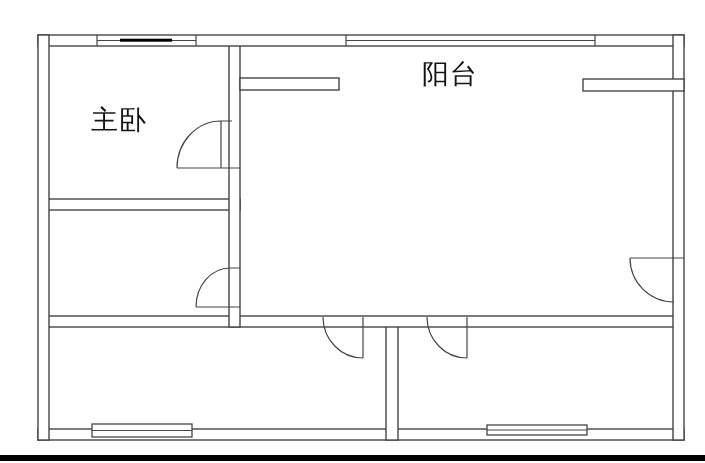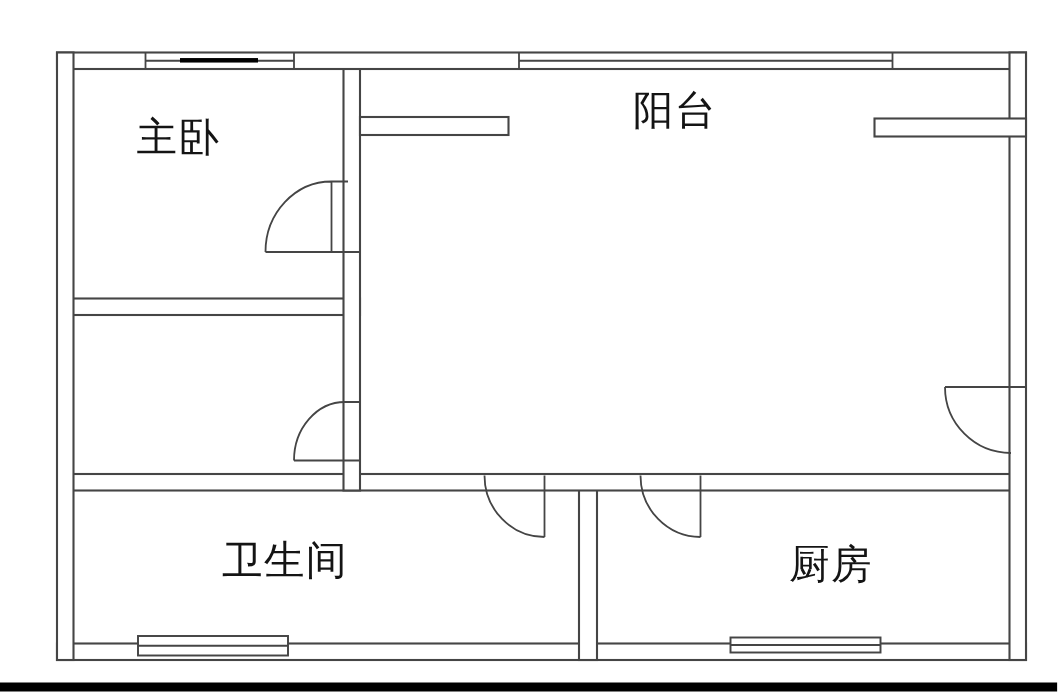--- a/index.html
+++ b/index.html
@@ -82,19 +82,17 @@
       <path class="door" d="M363,317 V358 M323,317 A40,41 0 0 0 363,358"></path>
     </g>
     <g>
       <path class="door" d="M467,317 V358 M427,317 A40,41 0 0 0 467,358"></path>
     </g>
     <g>
       <path class="door" d="M630,258 H684 M630,258 A44,44 0 0 0 674,302"></path>
     </g>
   </svg>
 
-  <div class="room-label" style="left:119px;top:92px">主卧</div>
+  <div class="room-label" style="left:119px;top:120px">主卧</div>
   <div class="room-label" style="left:450px;top:74px">阳台</div>
-  <div class="room-label" style="left:190px;top:374px">卫生间</div>
-  <div class="room-label" style="left:554px;top:377px">厨房</div>
 
   <div class="bottom-bar"></div>
 </div>
 
 </body></html>

